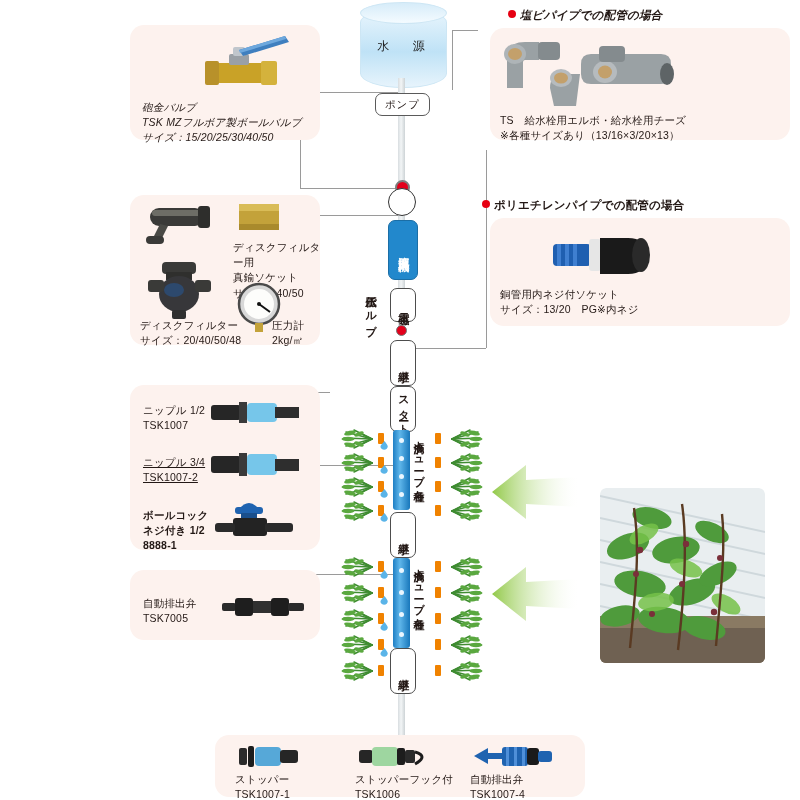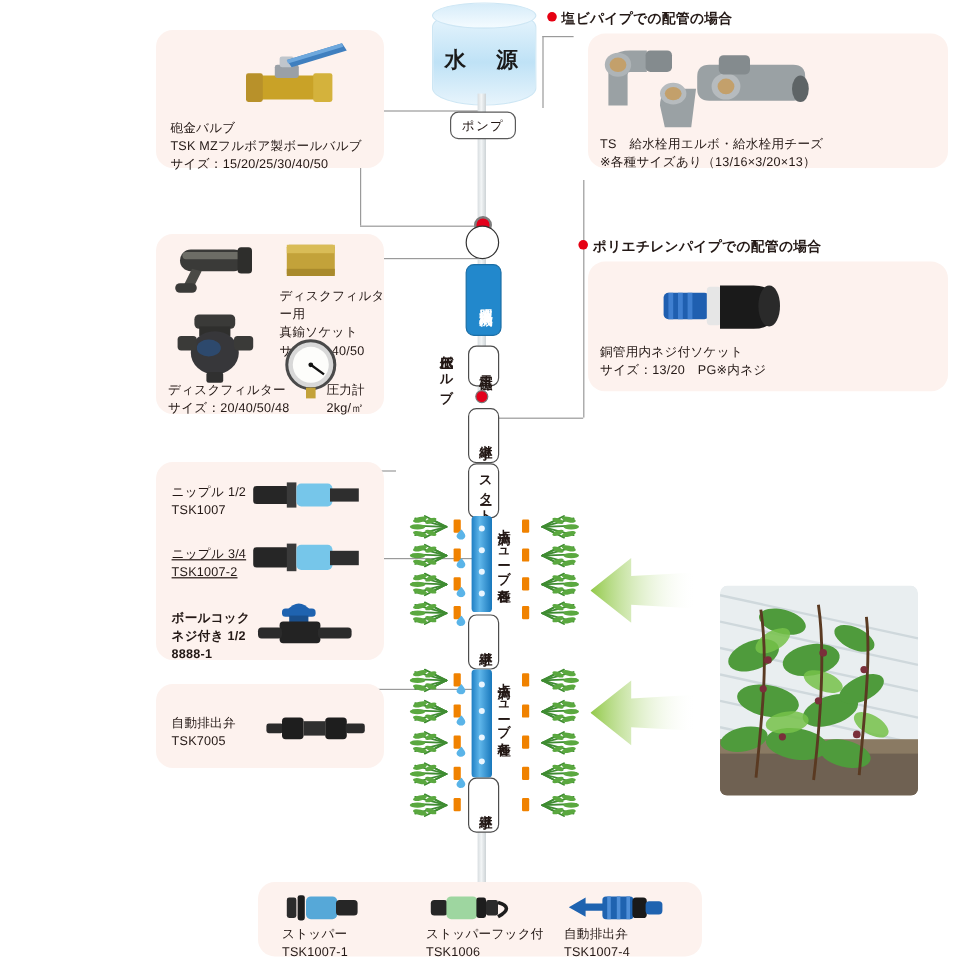--- a/index.html
+++ b/index.html
@@ -38,22 +38,22 @@
   .pumpbox{position:absolute;background:#fff;border:1.2px solid #5a5a5a;border-radius:7px;
         display:flex;align-items:center;justify-content:center;font-size:10.5px;
         letter-spacing:1px;}
 
   
   .tank{position:absolute;border-radius:50%/18%;
         background:linear-gradient(180deg,#eaf6fd,#bfe2f6 55%,#e7f4fc);
         border:1px solid #cde6f4;}
   .tanklip{position:absolute;border-radius:50%;
         background:linear-gradient(180deg,#d6ecf9,#f4fbff);border:1px solid #cde6f4;}
-  .tanktxt{position:absolute;text-align:center;font-size:18px;letter-spacing:10px;
-        font-weight:bold;color:#1a1a1a;}
+  .tanktxt{position:absolute;text-align:center;font-size:12px;letter-spacing:10px;
+        font-weight:normal;color:#1a1a1a;}
 
   
   .ln{position:absolute;background:#9a9a9a;}
   .ln.h{height:1px;} .ln.v{width:1px;}
 
   .redvalve{position:absolute;width:15px;height:15px;border-radius:50%;
         background:#e3001b;border:2px solid #7d7d7d;box-sizing:border-box;}
   .reddot{position:absolute;width:11px;height:11px;border-radius:50%;
         background:#e3001b;border:1.5px solid #777;box-sizing:border-box;}
   .circ{position:absolute;width:28px;height:28px;border-radius:50%;
@@ -146,21 +146,21 @@
 <div class="card" style="left:130px;top:25px;width:190px;height:115px;"></div>
 <svg class="pg" style="left:185px;top:30px;" width="110" height="65" viewBox="0 0 110 65">
   <rect x="28" y="33" width="54" height="20" rx="3" fill="#c9a227"></rect>
   <rect x="20" y="31" width="14" height="24" rx="2" fill="#b8912a"></rect>
   <rect x="76" y="31" width="16" height="24" rx="2" fill="#d4b23c"></rect>
   <rect x="44" y="24" width="20" height="11" rx="2" fill="#9aa0a6"></rect>
   <rect x="48" y="17" width="12" height="9" rx="2" fill="#c0c6cc"></rect>
   <path d="M54 20 L100 6 L104 12 L58 26 Z" fill="#3f7fbf"></path>
   <path d="M54 20 L100 6 L101 9 L55 23 Z" fill="#6ea8dd"></path>
 </svg>
-<div class="cap" style="left:142px;top:100px;width:180px;">砲金バルブ
+<div class="cap" style="left:142px;top:100px;width:180px;font-style:italic;">砲金バルブ
 TSK MZフルボア製ボールバルブ
 サイズ：15/20/25/30/40/50</div>
 
 <div class="card" style="left:130px;top:195px;width:190px;height:150px;"></div>
 <svg class="pg" style="left:140px;top:200px;" width="80" height="48" viewBox="0 0 80 48">
   <rect x="10" y="8" width="54" height="18" rx="9" fill="#3a3a38"></rect>
   <rect x="12" y="10" width="50" height="6" rx="3" fill="#6d6d66"></rect>
   <rect x="58" y="6" width="12" height="22" rx="3" fill="#2e2e2c"></rect>
   <path d="M20 24 L12 40 L20 42 L28 26 Z" fill="#4a4a46"></path>
   <rect x="6" y="36" width="18" height="8" rx="4" fill="#3a3a38"></rect>
@@ -227,21 +227,21 @@
 <div class="cap" style="left:143px;top:596px;width:90px;">自動排出弁
 TSK7005</div>
 <svg class="pg" style="left:218px;top:590px;" width="90" height="34" viewBox="0 0 90 34">
   <rect x="4" y="13" width="14" height="8" rx="2" fill="#2b2b2b"></rect>
   <rect x="17" y="8" width="18" height="18" rx="3" fill="#1e1e1e"></rect>
   <rect x="35" y="11" width="18" height="12" fill="#303030"></rect>
   <rect x="53" y="8" width="18" height="18" rx="3" fill="#1e1e1e"></rect>
   <rect x="70" y="13" width="16" height="8" rx="2" fill="#2b2b2b"></rect>
 </svg>
 
-<div class="hdr" style="left:456px;top:8px;">
+<div class="hdr" style="left:508px;top:8px;font-style:italic;">
   <span class="dot"></span><span>塩ビパイプでの配管の場合</span>
 </div>
 <div class="card" style="left:490px;top:28px;width:300px;height:112px;"></div>
 <svg class="pg" style="left:495px;top:32px;" width="200" height="78" viewBox="0 0 200 78">
   <path d="M12 26 q0 -16 18 -16 h14 v18 h-14 q-2 0 -2 2 v26 h-16 z" fill="#9aa1a4"></path>
   <ellipse cx="20" cy="22" rx="11" ry="10" fill="#aeb4b7"></ellipse>
   <ellipse cx="20" cy="22" rx="7" ry="6" fill="#c3a06b"></ellipse>
   <rect x="43" y="10" width="22" height="18" rx="4" fill="#848b8e"></rect>
   <path d="M55 56 q0 -14 14 -14 h16 l-4 32 h-22 z" fill="#9aa1a4"></path>
   <ellipse cx="66" cy="46" rx="11" ry="9" fill="#b6bbbe"></ellipse>

